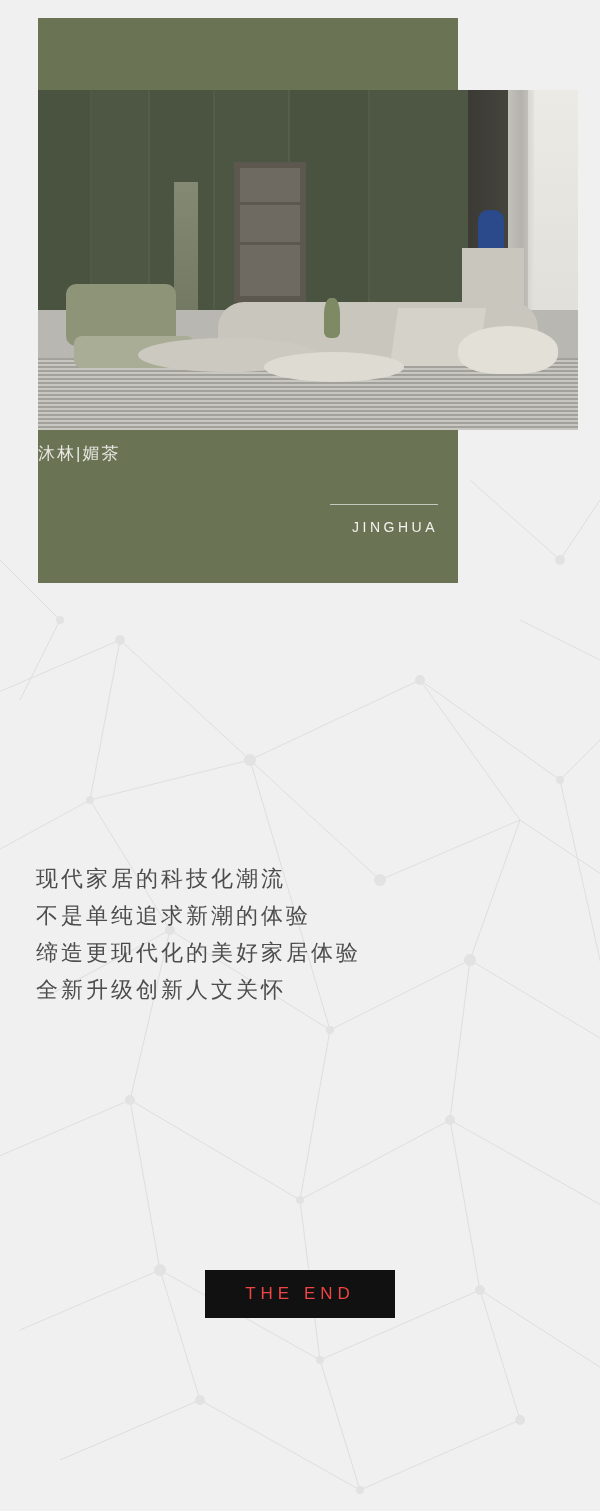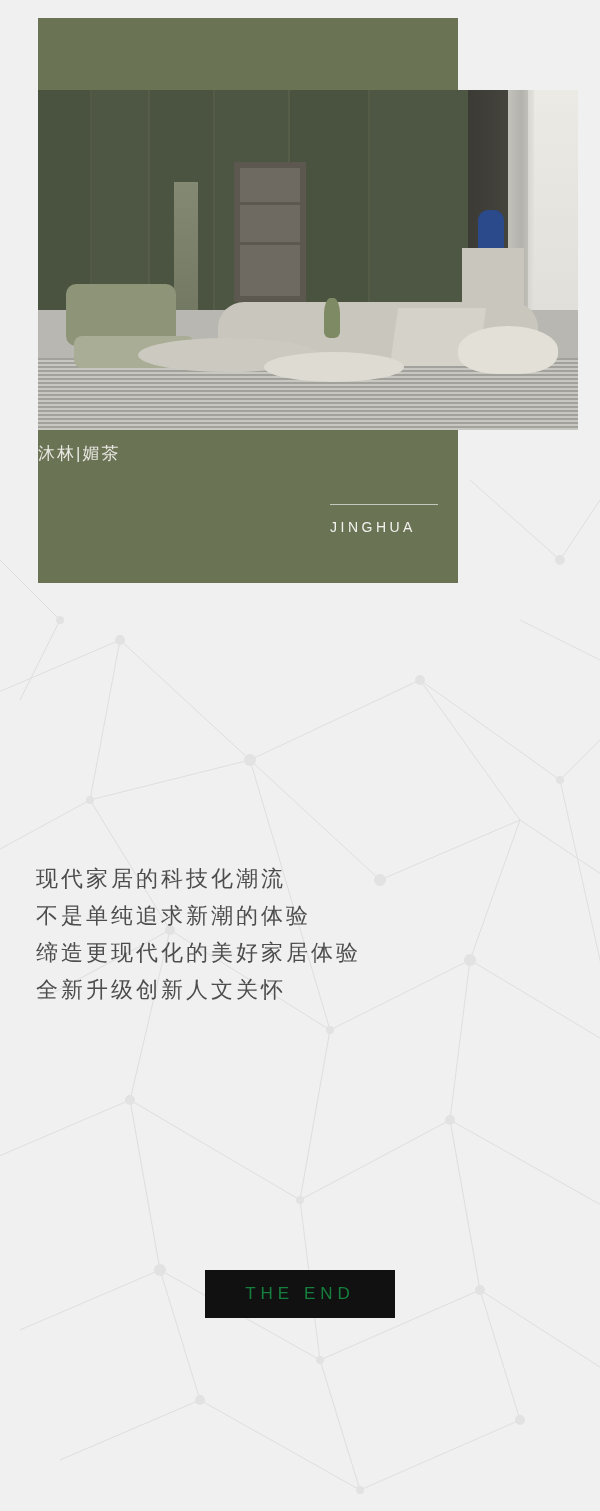--- a/index.html
+++ b/index.html
@@ -202,21 +202,21 @@
     top: 504px;
     width: 108px;
     height: 1px;
     background: rgba(255,255,255,.6);
   }
   .jinghua {
     position: absolute;
     left: 330px;
     top: 519px;
     width: 108px;
-    text-align: left;
+    text-align: right;
     color: #f2f2ee;
     font-size: 14px;
     letter-spacing: 3.5px;
   }
 
   
   .copy {
     position: absolute;
     left: 0;
     top: 860px;
@@ -234,21 +234,21 @@
   }
 
   
   .end-button {
     position: absolute;
     left: 205px;
     top: 1270px;
     width: 190px;
     height: 48px;
     background: #111111;
-    color: #15803d;
+    color: #ef4444;
     font-size: 17px;
     letter-spacing: 5px;
     display: flex;
     align-items: center;
     justify-content: center;
     z-index: 2;
   }
 </style>
 </head>
 <body>

